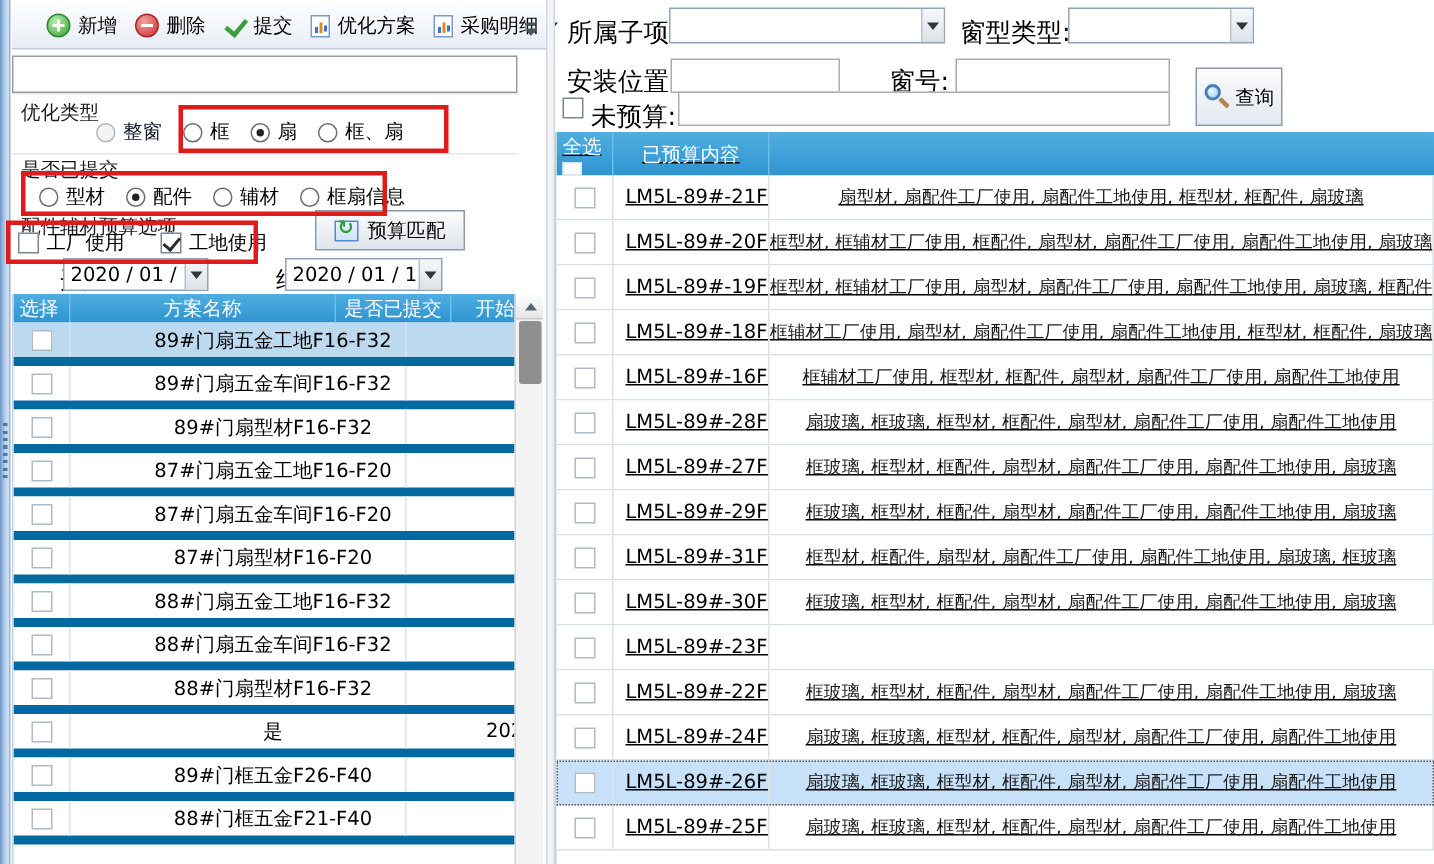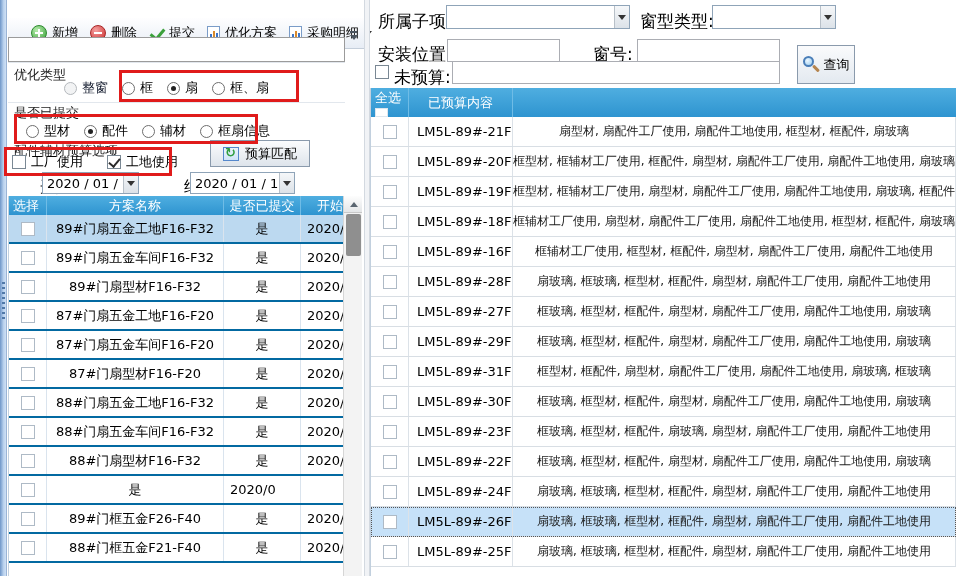--- a/index.html
+++ b/index.html
@@ -6,21 +6,21 @@
   html,body { width:956px; height:576px; overflow:hidden; }
   body { position:relative; font-family:"DejaVu Sans",sans-serif; background:#fff; font-size:13px; color:#000; }
 
   
   .side-strip { position:absolute; left:0; top:0; width:7px; height:576px;
     background:linear-gradient(to right,#6E96C8,#BAD2EE 60%,#CFE0F4); border-right:1px solid #9AB4D6; }
   .side-strip .grip { position:absolute; left:2px; top:282px; width:3px; height:38px;
     background:repeating-linear-gradient(180deg,#4F78A8 0 2px,transparent 2px 5px); }
 
   
-  .toolbar { position:absolute; left:8px; top:18px; width:356px; height:31px;
+  .toolbar { position:absolute; left:8px; top:2px; width:356px; height:31px;
     background:linear-gradient(#FEFEFF,#E7EDF5); border-bottom:1px solid #C4CEDA;
     display:flex; align-items:center; padding-left:10px; gap:4px; }
   .toolbar .tgrip { width:3px; height:20px; margin-right:4px;
     background:repeating-linear-gradient(180deg,#9FAEC2 0 2px,transparent 2px 4px); }
   .tb-btn { display:flex; align-items:center; gap:5px; padding:3px 5px; cursor:default; white-space:nowrap; }
   .tb-btn .lbl { font-size:13px; }
   .caret { width:0; height:0; border-left:4px solid transparent; border-right:4px solid transparent; border-top:5px solid #333; }
   .overflow-btn { position:absolute; right:3px; top:7px; width:15px; height:20px; display:flex; flex-direction:column; align-items:center; justify-content:center; gap:2px; }
   .overflow-btn .bar { width:7px; height:2px; background:#4A5560; }
   .overflow-btn .caret { border-top-color:#4A5560; }
@@ -74,21 +74,21 @@
   
   .thead { background:linear-gradient(#4FAEE0,#2E94D0); color:#fff; }
   .th { border-right:1px solid #6FBCE6; display:flex; align-items:center; justify-content:center; overflow:hidden; }
   .th-stack { flex-direction:column; align-items:flex-start; justify-content:flex-start; padding:1px 0 0 4px; gap:1px; }
   .hcb { width:13px; height:13px; background:#fff; border:1px solid #DDE6EE; }
 
   
   .ltable { position:absolute; left:8px; top:196px; width:354px; height:380px; border-left:1px solid #C2D0DE; overflow:hidden; }
   .ltable .thead { display:grid; grid-template-columns:38px 177px 77px 43px; height:19px; width:335px; font-size:13px; }
   .lrows { width:335px; }
-  .lrow { display:grid; grid-template-columns:38px 177px 77px 43px; height:29px; background:#fff; border-bottom:2px solid #0369a1; }
+  .lrow { display:grid; grid-template-columns:38px 177px 77px 43px; height:29px; background:#fff; border-bottom:6px solid #0369a1;gap:47px; }
   .lrow.selected { background:#BCD9F0; }
   .lrow .cell { display:flex; align-items:center; justify-content:center; border-right:1px solid #DAE4EE; overflow:hidden; white-space:nowrap; font-size:13px; }
   .lrow .cell.start { justify-content:flex-start; padding-left:6px; }
   .rowcb { width:14px; height:14px; border:1px solid #AEBAC6; background:#fff; }
 
   
   .vscroll { position:absolute; right:0; top:0; width:19px; height:380px; background:#F3F3F3; border-left:1px solid #D6D6D6; }
   .vscroll .up { position:absolute; top:0; left:0; width:19px; height:17px; background:linear-gradient(#FDFDFD,#E4E6E8); border-bottom:1px solid #C8C8C8; display:flex; align-items:center; justify-content:center; }
   .vscroll .up::after { content:""; width:0; height:0; border-left:4px solid transparent; border-right:4px solid transparent; border-bottom:5px solid #5A6570; }
   .vscroll .thumb { position:absolute; top:18px; left:2px; width:15px; height:42px; background:#8F8F8F; border-radius:2px; }
@@ -101,21 +101,21 @@
   .rinput { position:absolute; height:23px; border:1px solid #ABADB3; background:#fff; font-size:13px; font-family:inherit; padding:0 4px; }
   .query-btn { position:absolute; left:797px; top:45px; width:58px; height:39px; border:1px solid #8A9AAC;
     background:linear-gradient(#FAFBFC,#E3E9F0); display:flex; align-items:center; justify-content:center; gap:4px; font-size:13px; }
   .ic-query { position:relative; width:17px; height:17px; flex:0 0 auto; }
   .ic-query .lens { position:absolute; left:0; top:0; width:11px; height:11px; border:2px solid #4A7EB8; border-radius:50%;
     background:radial-gradient(circle at 35% 35%,#ECF7FF,#9CCDEE); }
   .ic-query .handle { position:absolute; left:9px; top:11px; width:8px; height:3px; background:#B5854F; transform:rotate(45deg); border-radius:1px; }
   .nb-check { position:absolute; left:375px; top:65px; }
 
   
-  .rtable { position:absolute; left:370px; top:88px; width:586px; height:488px; overflow:hidden; border-left:1px solid #C2D0DE; }
+  .rtable { position:absolute; left:370px; top:88px; width:586px; height:488px; overflow:hidden; border-left:1px solid #C2D0DE;text-decoration:underline; }
   .rtable .thead { display:grid; grid-template-columns:38px 104px 1fr; height:29px; font-size:13px; }
   .rrow { display:grid; grid-template-columns:38px 104px 1fr; height:30px; background:#fff; border-bottom:1px solid #D8DEE4; }
   .rrow.selected { background:#C6E1F8; outline:1px dotted #555; outline-offset:-1px; }
   .rrow .cell { display:flex; align-items:center; border-right:1px solid #DCE2E8; overflow:hidden; white-space:nowrap; }
   .rrow .cell.cb { justify-content:center; }
   .rrow .cell.wno { padding-left:8px; font-size:13px; }
   .rrow .cell.content { justify-content:center; font-size:12px; color:#1A1A1A; }
 </style>
 </head>
 <body>
@@ -494,21 +494,20 @@
         </div>
     <div class="cell wno">LM5L-89#-30F28</div>
     <div class="cell content">框玻璃, 框型材, 框配件, 扇型材, 扇配件工厂使用, 扇配件工地使用, 扇玻璃</div>
   </div>
 
   <div class="rrow">
     <div class="cell cb">
           <span class="rowcb"></span>
         </div>
     <div class="cell wno">LM5L-89#-23F21</div>
-    <div class="cell content">框玻璃, 框型材, 框配件, 扇玻璃, 扇型材, 扇配件工厂使用, 扇配件工地使用</div>
   </div>
 
   <div class="rrow">
     <div class="cell cb">
           <span class="rowcb"></span>
         </div>
     <div class="cell wno">LM5L-89#-22F20</div>
     <div class="cell content">框玻璃, 框型材, 框配件, 扇型材, 扇配件工厂使用, 扇配件工地使用, 扇玻璃</div>
   </div>
 

